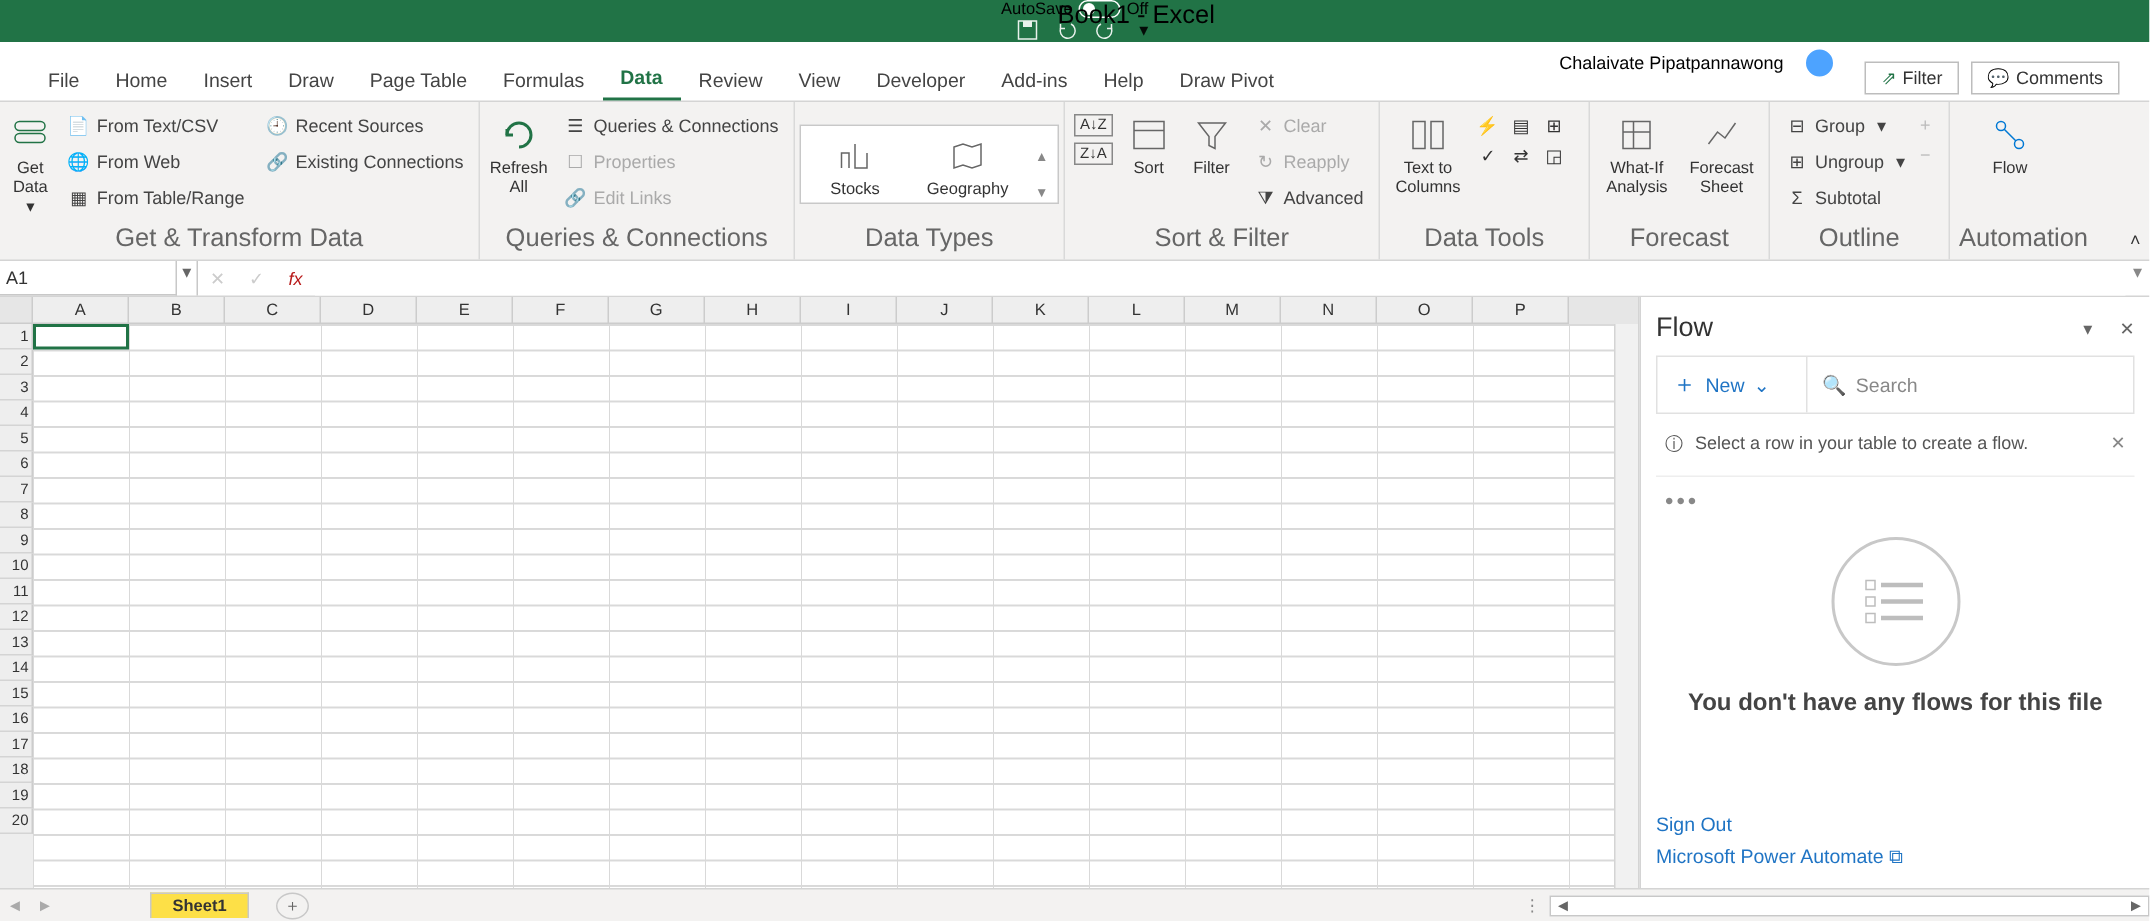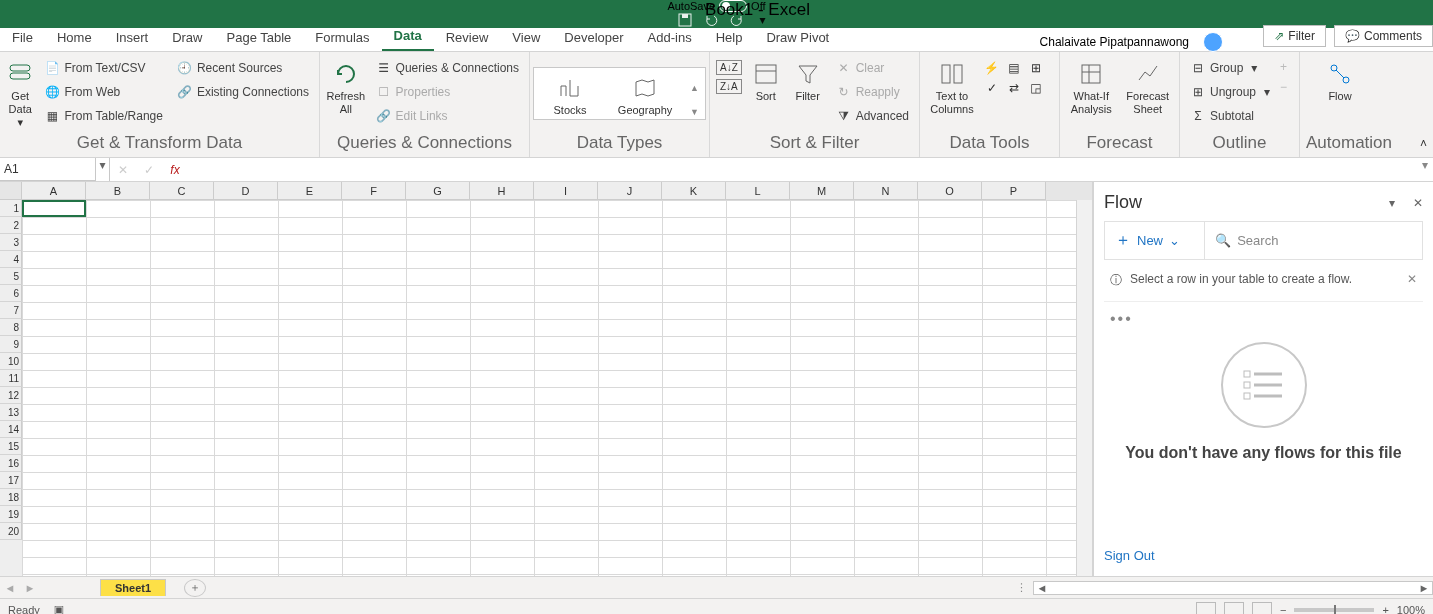--- a/index.html
+++ b/index.html
@@ -7,39 +7,39 @@
   .titlebar { height: 28px; background: #217346; color: #000000; display: flex; align-items: center; padding: 0 6px; flex-direction: column; }
   .autosave { display: flex; align-items: center; gap: 4px; font-size: 11px; }
   .toggle { width: 28px; height: 12px; border: 1px solid #fff; border-radius: 6px; display: inline-flex; align-items: center; padding: 0 2px; }
   .knob { width: 8px; height: 8px; background: #fff; border-radius: 50%; }
   .qat { display: flex; align-items: center; gap: 10px; margin-left: 14px; }
   .qat-icon { width: 16px; height: 16px; display: flex; align-items: center; justify-content: center; opacity: .9; }
   .title-center { position: absolute; left: 50%; transform: translateX(-50%); font-size: 17px; margin-left: 41px; }
   .title-right { margin-left: auto; display: flex; align-items: center; gap: 14px; }
   .avatar { width: 20px; height: 20px; border-radius: 50%; background: #4da3ff; border: 1px solid #fff; }
   .winbtn { width: 44px; height: 28px; display: flex; align-items: center; justify-content: center; }
-  .tabs { height: 24px; background: #fff; border-bottom: 1px solid #d4d4d4; display: flex; align-items: flex-end; padding: 0 0; }
+  .tabs { height: 40px; background: #fff; border-bottom: 1px solid #d4d4d4; display: flex; align-items: flex-end; padding: 0 20px; }
   .tab { padding: 6px 12px; font-size: 13px; color: #444; cursor: pointer; }
   .tab.active { color: #217346; border-bottom: 2px solid #217346; font-weight: 600; }
   .tabs-right { margin-left: auto; display: flex; gap: 8px; padding-bottom: 4px; }
   .tabbtn { border: 1px solid #bdbdbd; padding: 3px 10px; font-size: 12px; display: flex; align-items: center; gap: 4px; background: #fff; }
   .ribbon { height: 106px; background: #f3f2f1; display: flex; border-bottom: 1px solid #d4d4d4; position: relative; }
   .group { border-right: 1px solid #d9d9d9; display: flex; flex-direction: column; justify-content: space-between; padding: 4px 6px 2px; }
   .group-body { display: flex; align-items: flex-start; gap: 6px; flex: 1; }
   .group-label { text-align: center; font-size: 17px; color: #666; padding: 2px 0; }
   .bigbtn { display: flex; flex-direction: column; align-items: center; justify-content: center; width: 52px; text-align: center; font-size: 11px; line-height: 1.2; padding-top: 4px; }
   .bigbtn .ico { width: 28px; height: 28px; margin-bottom: 2px; display: flex; align-items: center; justify-content: center; }
   .smallstack { display: flex; flex-direction: column; gap: 4px; padding-top: 2px; }
   .smallbtn { display: flex; align-items: center; gap: 4px; font-size: 12px; color: #444; padding: 2px 4px; white-space: nowrap; }
   .smallbtn.dis { color: #aaa; }
   .iconcell { width: 16px; height: 16px; display: flex; align-items: center; justify-content: center; }
   .stocksbox { border: 1px solid #c8c8c8; background: #fff; padding: 2px 6px; display: flex; align-items: flex-end; gap: 10px; }
   .collapse { position: absolute; right: 6px; bottom: 6px; }
   .formulabar { height: 24px; display: flex; align-items: stretch; border-bottom: 1px solid #d4d4d4; }
-  .namebox { width: 96px; border: 1px solid #c8c8c8; border-left: none; border-top: none; display: flex; align-items: center; padding-left: 4px; font-size: 12px; }
+  .namebox { width: 118px; border: 1px solid #c8c8c8; border-left: none; border-top: none; display: flex; align-items: center; padding-left: 4px; font-size: 12px; }
   .nbarrow { width: 14px; text-align: center; color: #666; border-right: 1px solid #c8c8c8; }
   .fxarea { display: flex; align-items: center; }
   .fxbtn { width: 26px; text-align: center; color: #b91c1c; font-size: 12px; }
   .fxinput { flex: 1; border: none; outline: none; font-size: 12px; padding-left: 6px; }
   .workarea { display: flex; height: 394px; }
   .sheet { flex: 1; display: flex; flex-direction: column; border-right: 1px solid #d4d4d4; }
   .colheads { display: flex; height: 18px; background: #e6e6e6; }
   .corner { width: 22px; background: #e6e6e6; border-right: 1px solid #ccc; border-bottom: 1px solid #ccc; }
   .colh { width: 64px; text-align: center; font-size: 11px; border-right: 1px solid #ccc; border-bottom: 1px solid #ccc; display: flex; align-items: center; justify-content: center; background: #eee; }
   .gridwrap { display: flex; flex: 1; overflow: hidden; }
@@ -509,20 +509,21 @@
             <rect x="2" y="14" width="6" height="6" fill="none" stroke="#bdbdbd"></rect>
             <line x1="12" y1="17" x2="40" y2="17"></line>
             <rect x="2" y="25" width="6" height="6" fill="none" stroke="#bdbdbd"></rect>
             <line x1="12" y1="28" x2="40" y2="28"></line>
           </svg>
       </div>
       <div class="noneflows">You don't have any flows for this file</div>
     </div>
     <div class="flowlinks">
       <a>Sign Out</a>
+      <a><span>Microsoft Power Automate</span> <span>⧉</span></a>
     </div>
   </div>
 </div>
 
 <div class="sheet-tabs">
   <div class="st-nav">
     <span>◄</span>
     <span>►</span>
   </div>
   <div style="width:60px"></div>

